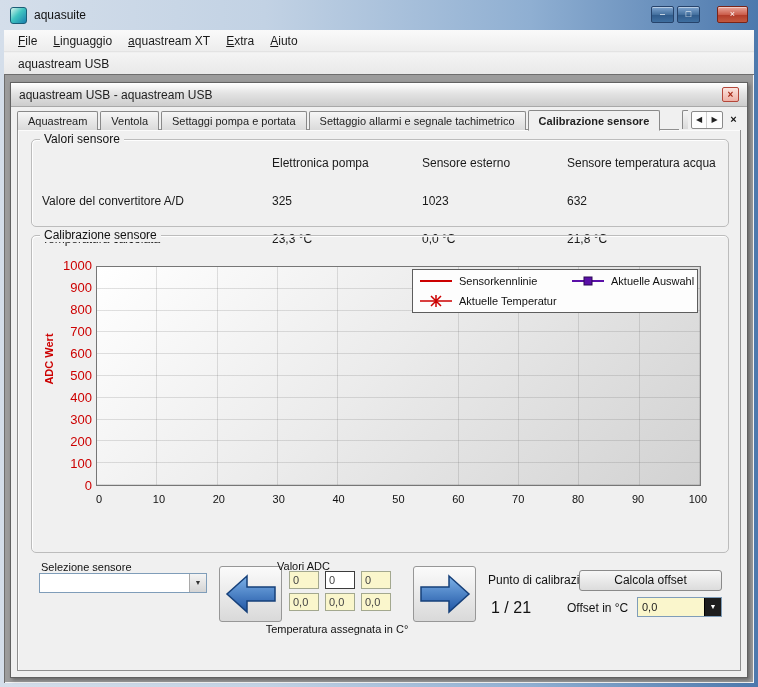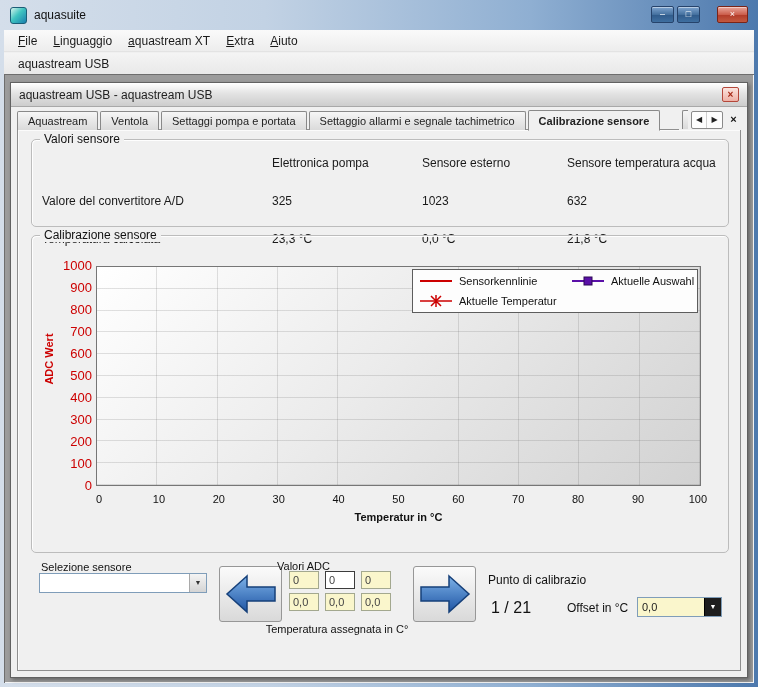--- a/index.html
+++ b/index.html
@@ -231,21 +231,20 @@
             <span>20</span>
             <span>30</span>
             <span>40</span>
             <span>50</span>
             <span>60</span>
             <span>70</span>
             <span>80</span>
             <span>90</span>
             <span>100</span>
           </div>
-          <div class="xlabel">Temperatur in °C</div>
         </div>
 
         <div class="small-label" style="left:23px; top:431px;">Selezione sensore</div>
         <div class="combo" style="left:21px; top:443px; width:168px; height:20px;">
           <span class="val"></span>
           <span class="drop">▼</span>
         </div>
 
         <div class="big-btn" style="left:201px; top:436px;">
           <svg width="52" height="40" viewBox="0 0 52 40">
@@ -279,20 +278,21 @@
               </defs>
             <polygon points="30,2 50,20 30,38 30,27 2,27 2,13 30,13" fill="url(#agr)" stroke="#16407a" stroke-width="1.5"></polygon>
           </svg>
         </div>
 
         <div class="small-label" style="left:219px; top:493px; width:200px; text-align:center;">Temperatura assegnata in C°</div>
 
         <div class="small-label" style="left:470px; top:443px; font-size:12px;">Punto di calibrazio</div>
         <div class="punto-value" style="left:473px; top:469px;">1 / 21</div>
 
+        <div class="btn" style="left:561px; top:440px; width:143px; height:21px; line-height:19px;">Calcola offset</div>
 
         <div class="small-label" style="left:549px; top:471px; font-size:12px;">Offset in °C</div>
         <div class="combo yellow" style="left:619px; top:467px; width:85px; height:20px;">
           <span class="val">0,0</span>
           <span class="drop dark">▼</span>
         </div>
 
       </div>
     </div>
   </div>

